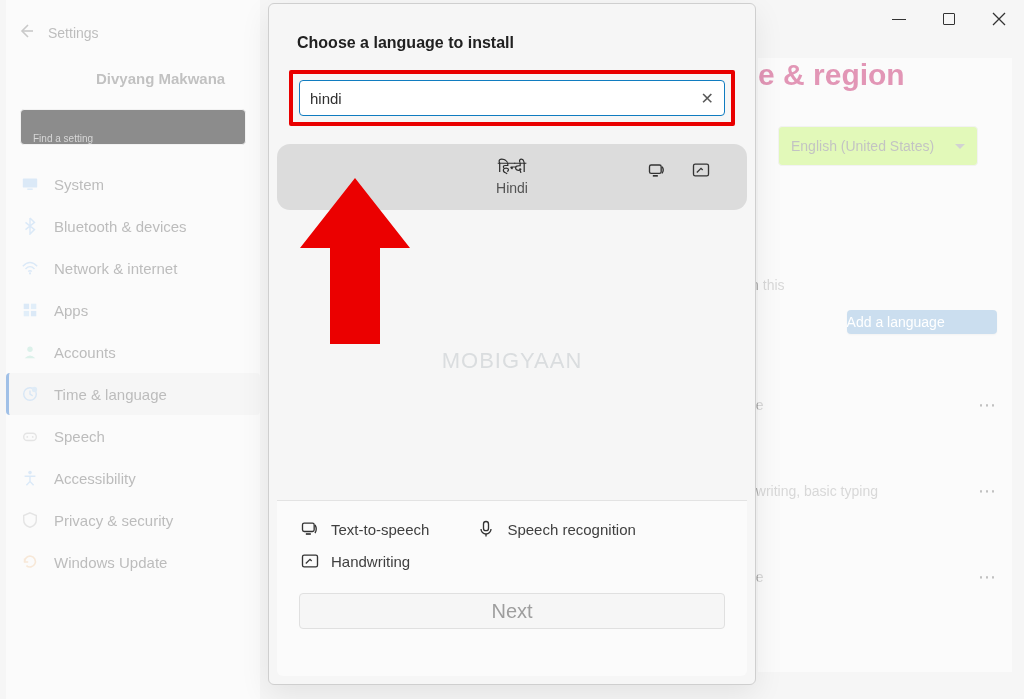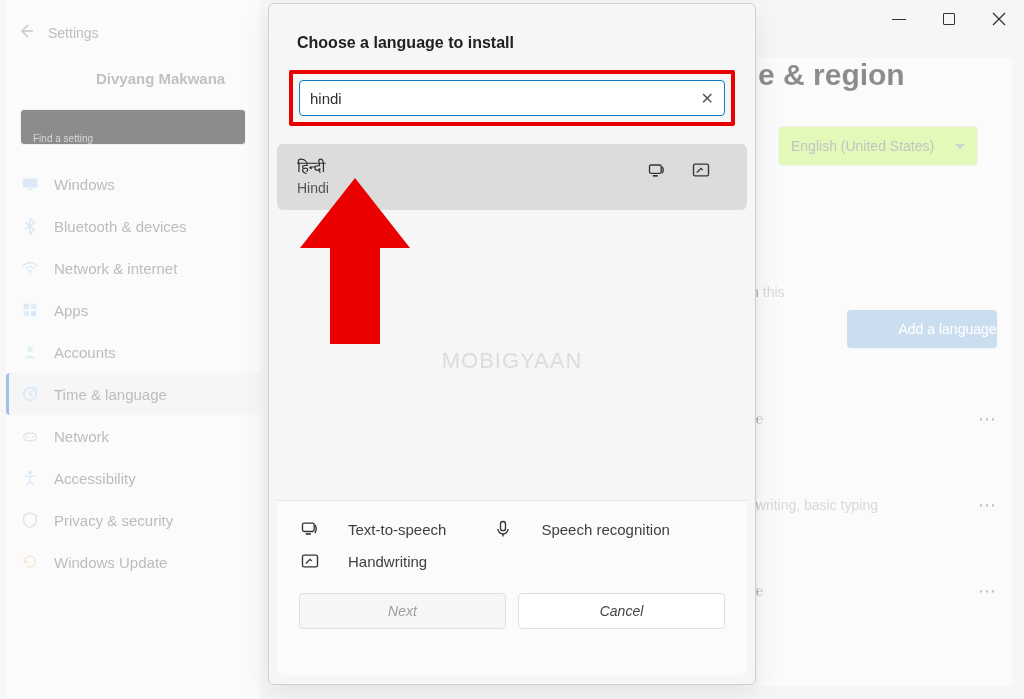--- a/index.html
+++ b/index.html
@@ -38,30 +38,30 @@
   .nav-icon svg { width: 18px; height: 18px; opacity: .45; }
 
   
   .fade-overlay { position: absolute; inset: 0; background: rgba(255,255,255,.55); pointer-events: none; }
 
   
   .right-pane {
     position: absolute; left: 758px; top: 58px; right: 12px;
     color: #9a9a9a; display: flex; flex-direction: column;
   }
-  .right-title { font-size: 30px; font-weight: 600; color: #000000; margin-bottom: 34px; }
+  .right-title { font-size: 30px; font-weight: 600; color: #be185d; margin-bottom: 34px; }
   .dropdown {
     margin-left: 20px; width: 200px; height: 40px; border: 1px solid #e2e2e2; border-radius: 4px;
     background: #bef264; display: flex; align-items: center; padding: 0 12px; justify-content: space-between;
     color: #7b7b7b; font-size: 14px;
   }
   .chevron-down { width: 0; height: 0; border-left: 5px solid transparent; border-right: 5px solid transparent; border-top: 5px solid #9b9b9b; }
   .add-lang-btn {
-    margin: 74px 0 0 62px; width: 150px; height: 38px; border-radius: 4px;
-    background: #8db7db; color: #fff; display: flex; align-items: center; justify-content: flex-end;
+    margin: 74px 0 0 62px; width: 150px; height: 24px; border-radius: 4px;
+    background: #8db7db; color: #fff; display: flex; align-items: center; justify-content: flex-start;
     font-size: 14px; box-shadow: 0 1px 2px rgba(0,0,0,.08);
   }
   .right-frag { margin-left: -10px; font-size: 14px; color: #a8a8a8; }
   .frag-row { display: flex; align-items: center; justify-content: space-between; padding-right: 8px; }
   .frag-row .dots { display: flex; align-items: center; justify-content: center; width: 34px; height: 34px; border-radius: 4px; color: #6d6d6d; font-size: 18px; }
 
   
   .dialog {
     position: absolute; left: 268px; top: 3px; width: 488px; height: 682px;
     background: #f6f6f6; border: 1px solid #cfcfcf; border-radius: 6px;
@@ -74,46 +74,46 @@
     margin: 2px 20px 0; padding: 6px; border: 4px solid #e90000; border-radius: 2px;
   }
   .search-input {
     height: 36px; border: 1px solid #107cc0; border-radius: 4px; background: #fff;
     display: flex; align-items: center; padding: 0 10px; justify-content: space-between;
   }
   .search-input .text { font-size: 15px; color: #303030; }
   .x-btn { color: #595959; font-family: "Segoe UI Symbol", Arial; cursor: pointer; }
 
   .result {
-    margin: 18px 8px 0; background: #dcdcdc; border-radius: 6px;
-    padding: 12px 20px 14px; position: relative;
+    margin: 18px 8px 0; background: #dcdcdc; border-radius: 13px;
+    padding: 12px 20px 14px; position: relative; text-align: center;
   }
   .result .native { font-size: 15px; color: #2c2c2c; margin-bottom: 4px; }
   .result .english { font-size: 14px; color: #535353; }
   .result-icons { position: absolute; right: 36px; top: 16px; display: flex; gap: 24px; }
   .result-icons svg { width: 20px; height: 20px; }
 
   .watermark {
     position: absolute; left: 0; right: 0; top: 344px; text-align: center;
     font-size: 22px; font-weight: 400; letter-spacing: 1px; color: rgba(120,130,140,.22);
   }
 
   .footer-panel {
     position: absolute; left: 8px; right: 8px; bottom: 8px; height: 176px;
     background: #fbfbfb; border-top: 1px solid #e3e3e3; border-radius: 0 0 6px 6px;
     padding: 18px 22px 16px;
   }
   .feature-row { display: flex; gap: 46px; margin-bottom: 12px; }
-  .feature { display: flex; align-items: center; gap: 27px; font-size: 15px; color: #3f3f3f; }
+  .feature { display: flex; align-items: center; gap: 10px; font-size: 15px; color: #3f3f3f; }
   .feature svg { width: 22px; height: 20px; }
   .btn-row { display: flex; gap: 12px; margin-top: 22px; }
   .btn {
     flex: 1; height: 36px; border: 1px solid #e0e0e0; border-radius: 4px;
     background: #f1f1f1; display: flex; align-items: center; justify-content: center;
-    font-size: 14px; color: #6a6a6a; font-style: italic;
+    font-size: 20px; color: #6a6a6a;
   }
   .btn.next { color: #9e9e9e; background: #f6f6f6; }
   .btn.cancel { background: #fff; color: #444; }
 
   
   .arrow {
     position: absolute; left: 300px; top: 178px; width: 110px; height: 166px; pointer-events: none;
   }
 </style>
 </head>
@@ -146,21 +146,21 @@
       <span>Find a setting</span>
     </div>
     <div class="nav" id="nav">
         <div class="nav-item">
           <span class="nav-icon">
             <svg viewBox="0 0 20 20">
               <rect x="2" y="4" width="16" height="10" rx="1" fill="#5aa0e6"></rect>
               <rect x="7" y="15" width="6" height="1.5" fill="#5aa0e6"></rect>
             </svg>
           </span>
-          <span>Windows</span>
+          <span>System</span>
         </div>
         <div class="nav-item">
           <span class="nav-icon">
             <svg viewBox="0 0 20 20">
               <path d="M10 1 V19 L15 14 L5 6 M10 1 L15 6 L5 14" stroke="#5aa0e6" stroke-width="1.6" fill="none"></path>
             </svg>
           </span>
           <span>Bluetooth &amp; devices</span>
         </div>
         <div class="nav-item">
@@ -203,21 +203,21 @@
           <span>Time &amp; language</span>
         </div>
         <div class="nav-item">
           <span class="nav-icon">
             <svg viewBox="0 0 20 20">
               <rect x="3" y="7" width="14" height="8" rx="4" fill="none" stroke="#888" stroke-width="1.6"></rect>
               <circle cx="7" cy="11" r="1" fill="#888"></circle>
               <circle cx="13" cy="11" r="1" fill="#888"></circle>
             </svg>
           </span>
-          <span>Network</span>
+          <span>Speech</span>
         </div>
         <div class="nav-item">
           <span class="nav-icon">
             <svg viewBox="0 0 20 20">
               <circle cx="10" cy="4" r="2" fill="#5aa0e6"></circle>
               <path d="M4 8 L16 8 M10 8 V14 M10 14 L6 18 M10 14 L14 18" stroke="#5aa0e6" stroke-width="1.6" fill="none"></path>
             </svg>
           </span>
           <span>Accessibility</span>
         </div>
@@ -330,23 +330,20 @@
               <rect x="3" y="5" width="18" height="14" rx="2" fill="none" stroke="#333" stroke-width="1.6"></rect>
               <path d="M7 15 L12 10 L14 12" fill="none" stroke="#333" stroke-width="1.6"></path>
             </svg>
           <span>Handwriting</span>
         </div>
       </div>
       <div class="btn-row">
         <div class="btn next">
             <span>Next</span>
           </div>
-        <div class="btn cancel">
-            <span>Cancel</span>
-          </div>
       </div>
     </div>
   </div>
 
   <svg class="arrow" viewBox="0 0 110 166">
     <path d="M55 0 L110 70 L80 70 L80 166 L30 166 L30 70 L0 70 Z" fill="#eb0000"></path>
   </svg>
 
 </div>
 

